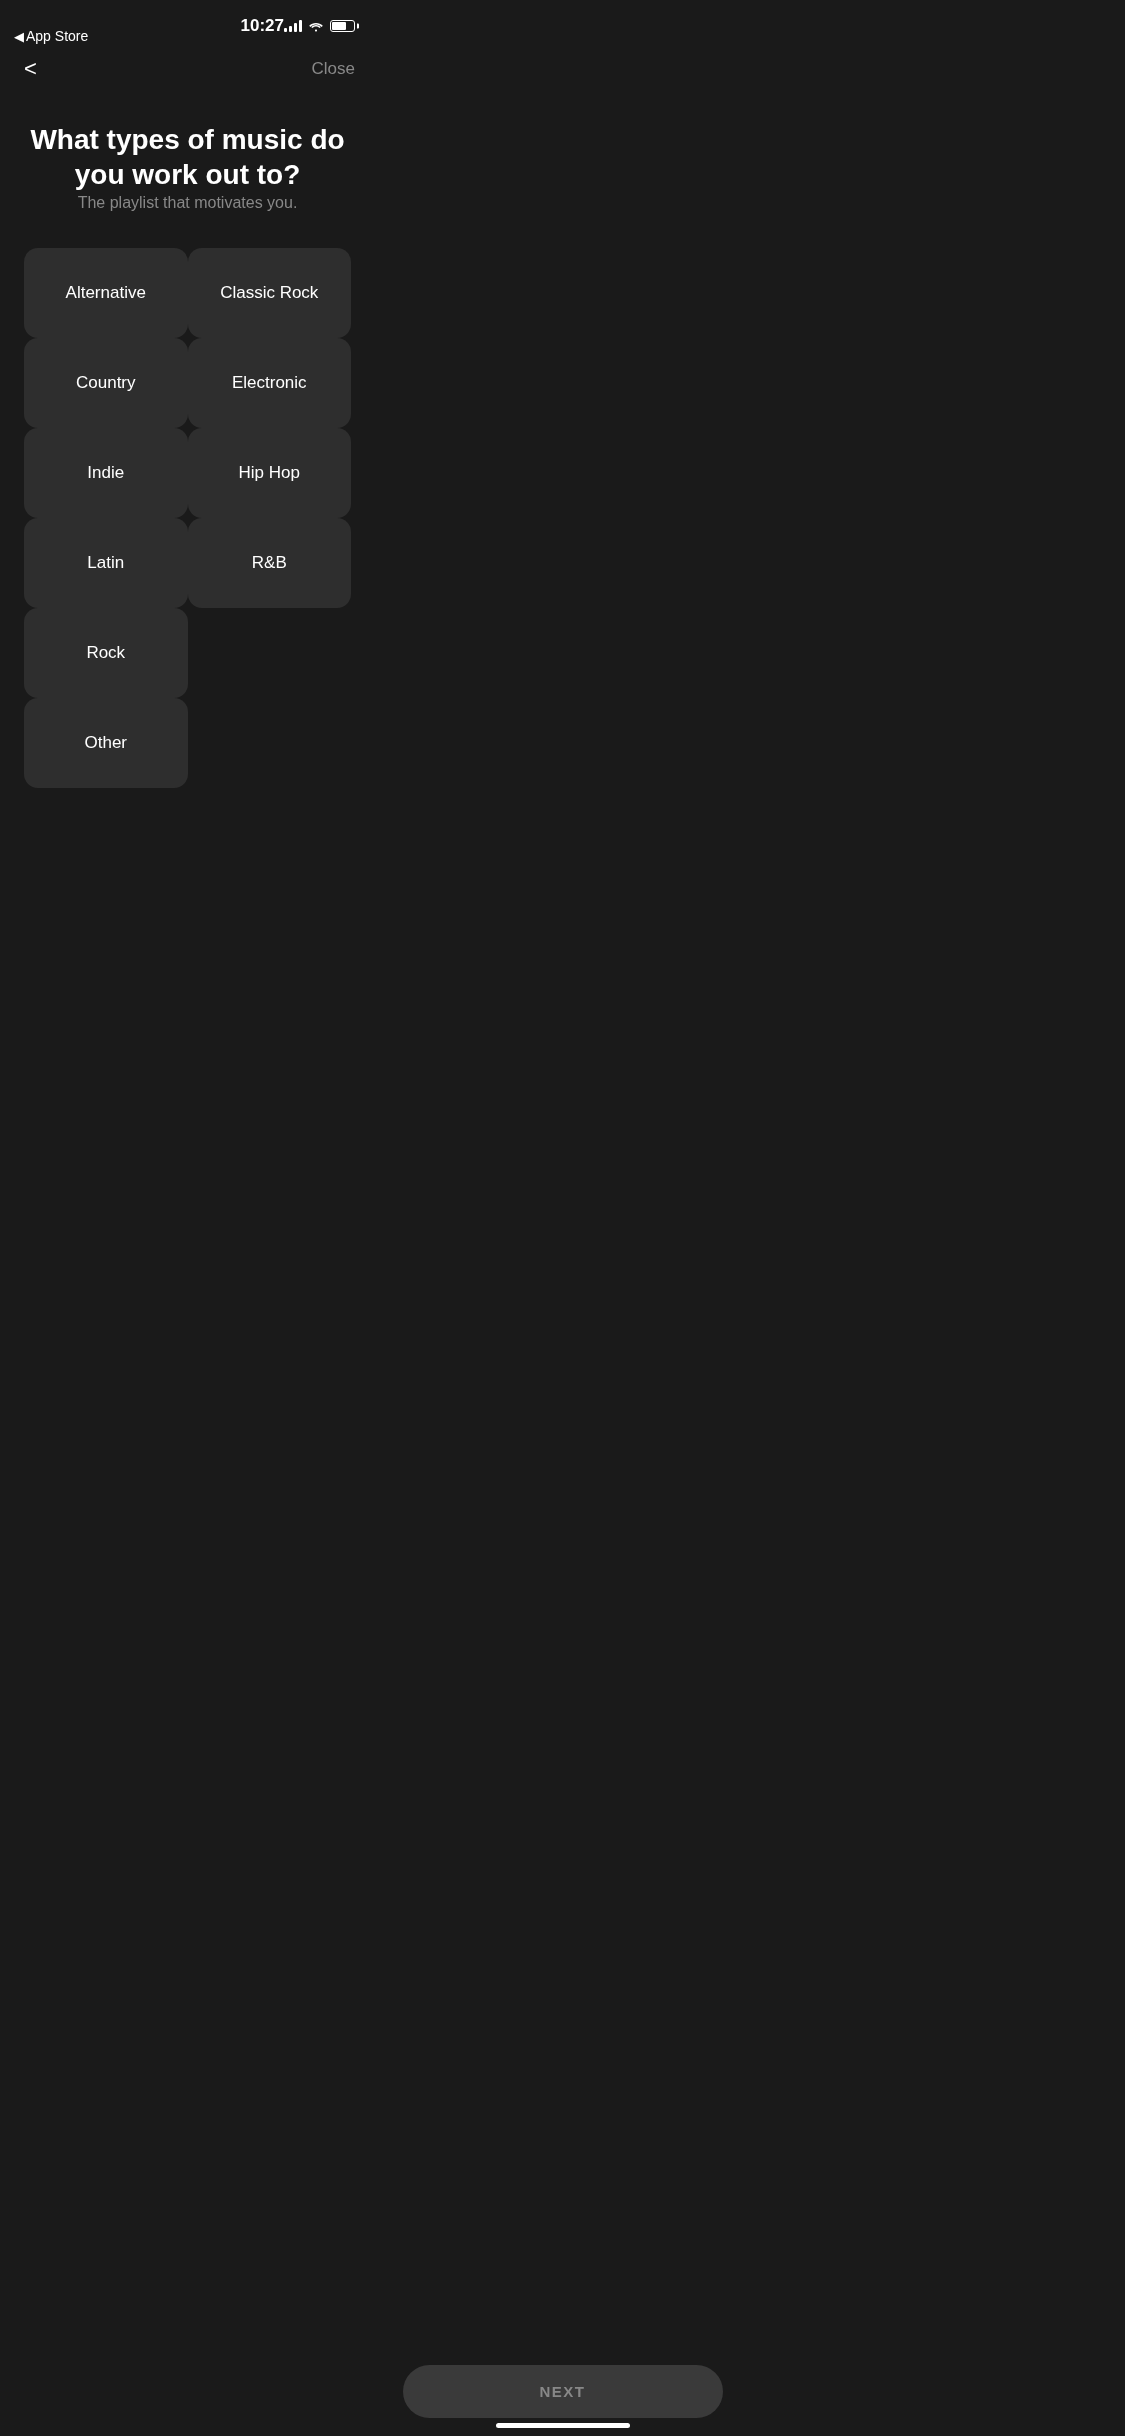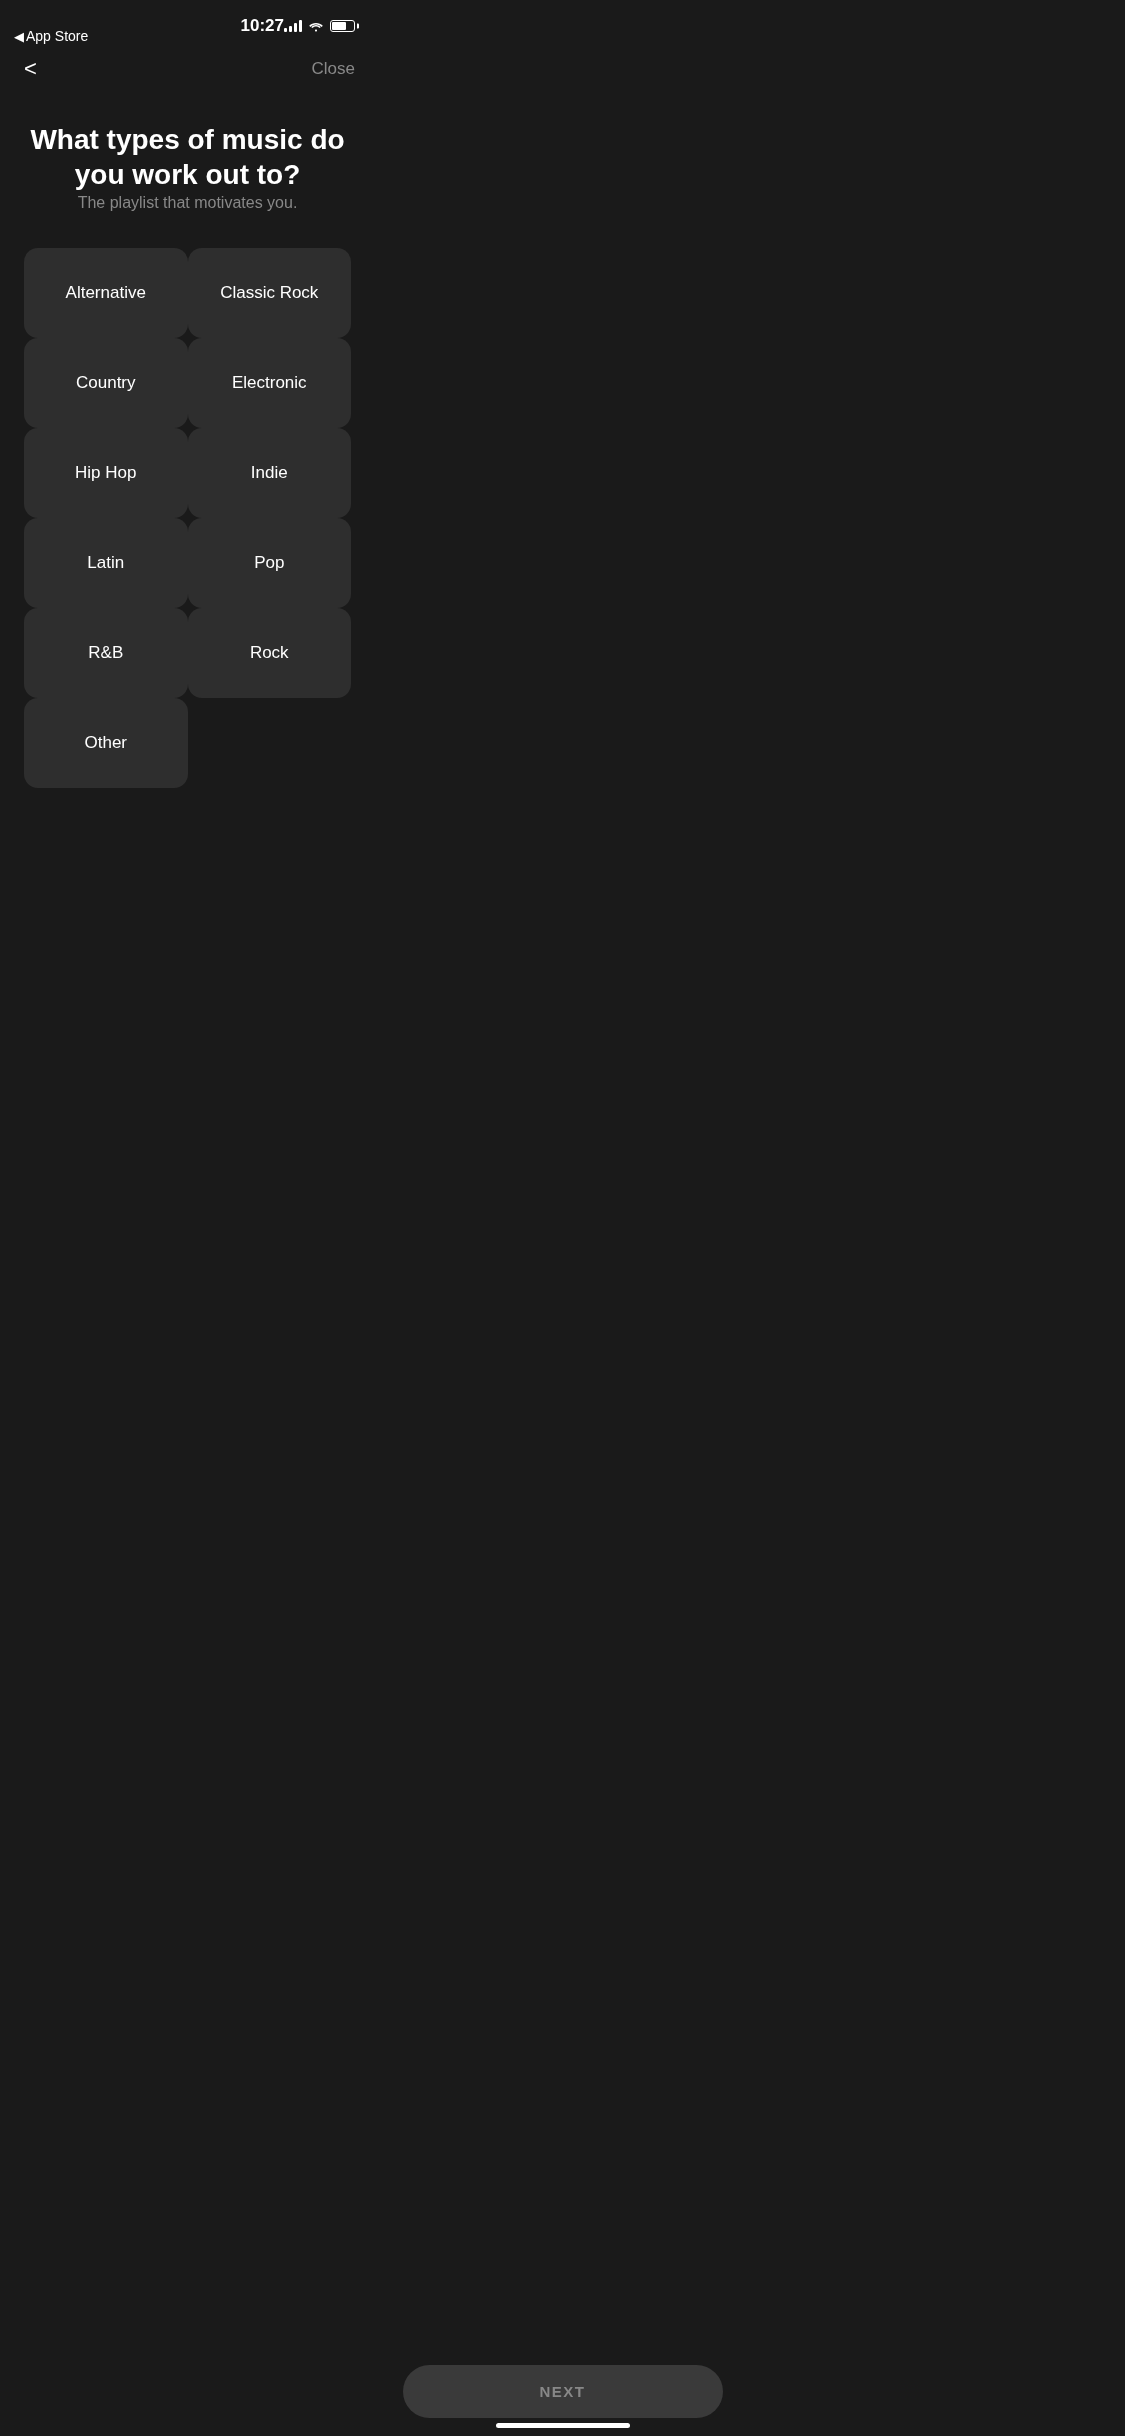--- a/index.html
+++ b/index.html
@@ -230,24 +230,23 @@
 <div class="content">
   <h1 class="title">What types of music do you work out to?</h1>
   <p class="subtitle">The playlist that motivates you.</p>
 
   <div class="genre-grid" id="genre-grid">
 
   <button class="genre-button">Alternative</button>
       <button class="genre-button">Classic Rock</button>
       <button class="genre-button">Country</button>
       <button class="genre-button">Electronic</button>
+      <button class="genre-button">Indie</button>
       <button class="genre-button">Hip Hop</button>
-      <button class="genre-button">Indie</button>
       <button class="genre-button">Latin</button>
-      <button class="genre-button">Pop</button>
       <button class="genre-button">R&amp;B</button>
       <button class="genre-button">Rock</button>
       <button class="genre-button" style="grid-column: 1;">Other</button>
     </div>
 </div>
 
 <div class="next-button-container">
   <button class="next-button">NEXT</button>
 </div>
 

